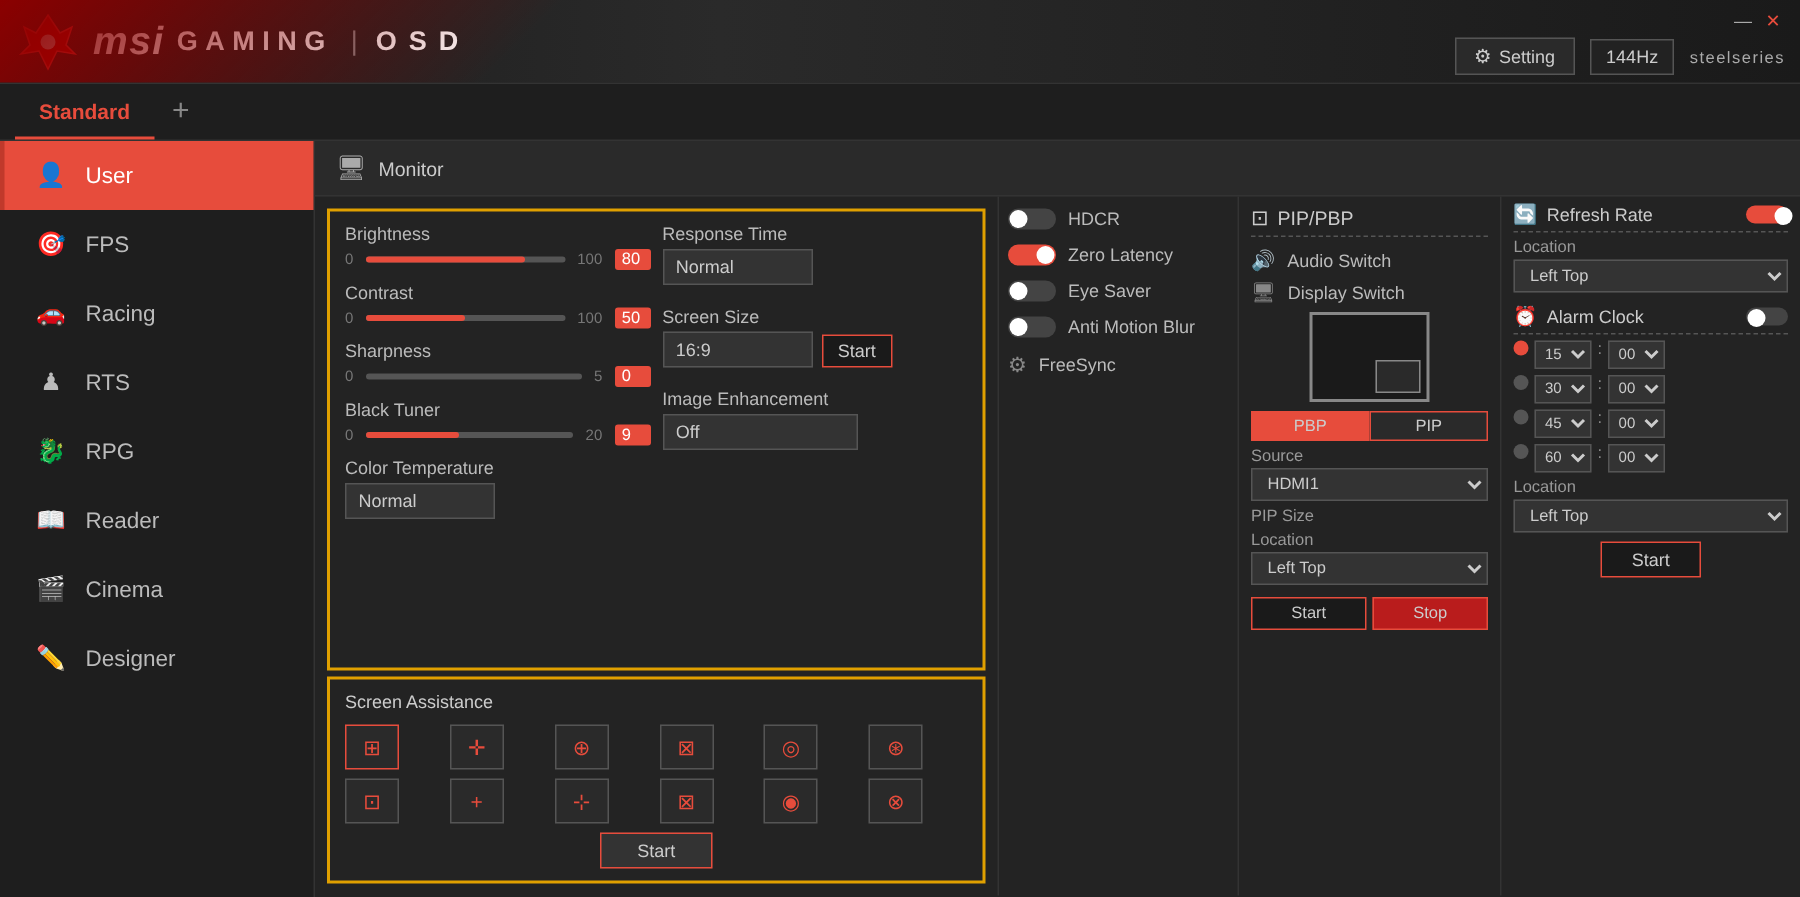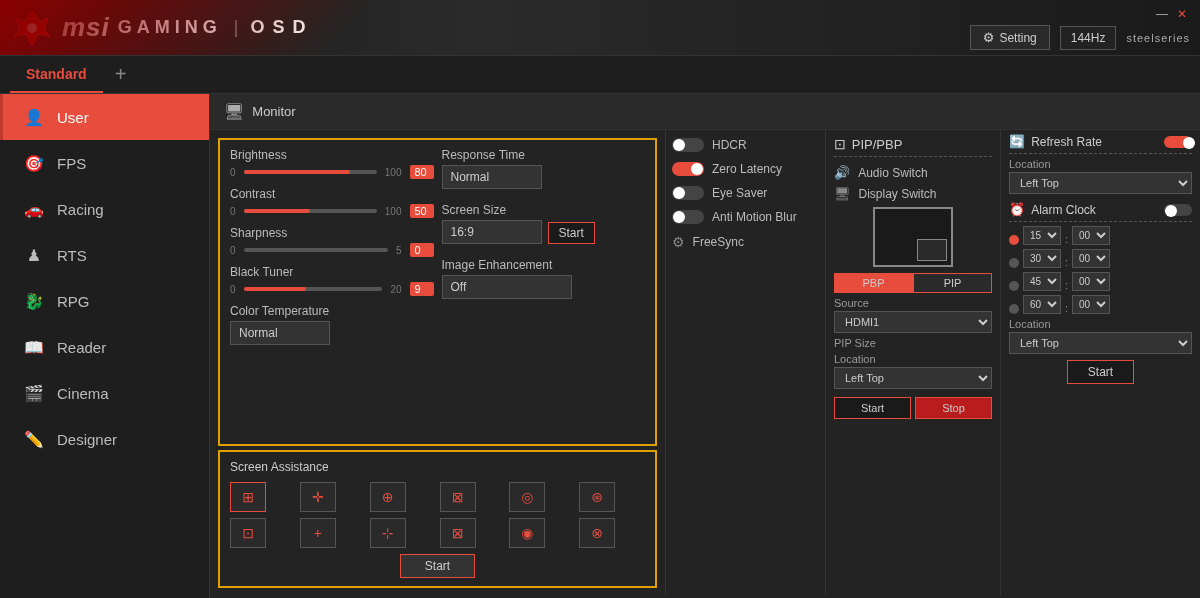--- a/index.html
+++ b/index.html
@@ -432,21 +432,21 @@
       font-size: 11px;
     }
     .alarm-times {
       display: flex;
       flex-direction: column;
       gap: 4px;
       margin: 4px 0;
     }
     .alarm-row {
       display: flex;
-      align-items: flex-end;
+      align-items: flex-start;
       gap: 4px;
       font-size: 11px;
     }
     .alarm-dot {
       width: 10px;
       height: 10px;
       border-radius: 50%;
       background: #e74c3c;
       flex-shrink: 0;
     }

